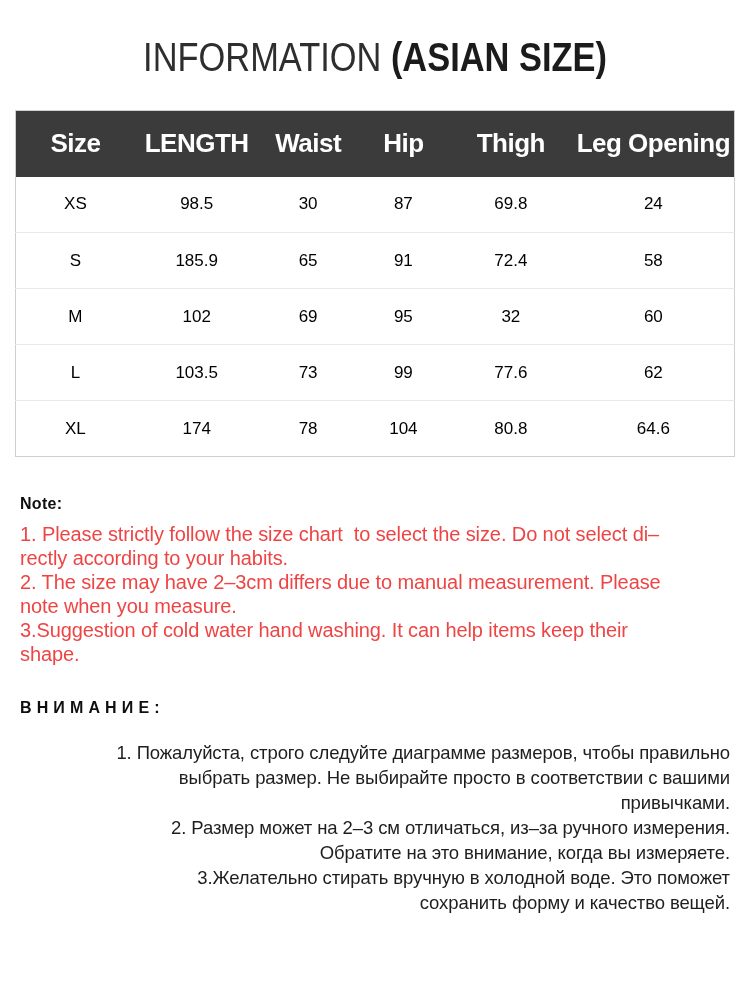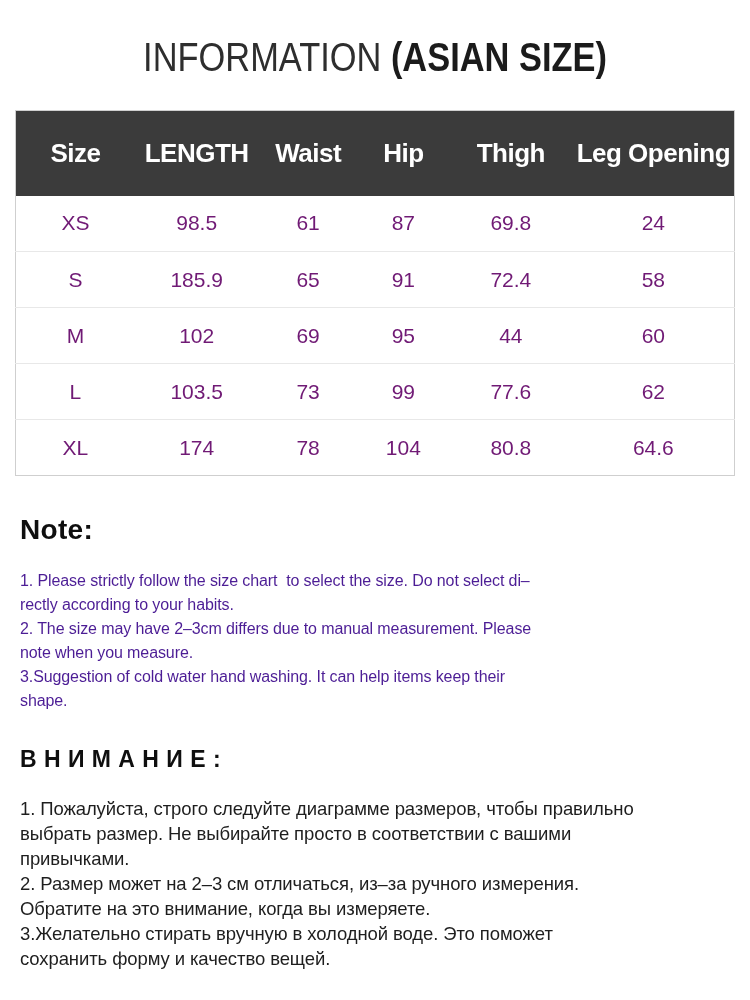--- a/index.html
+++ b/index.html
@@ -33,77 +33,78 @@
   .size-table {
     width: 720px;
     margin: 30px auto 0 auto;
     border-collapse: collapse;
     table-layout: fixed;
     border: 1px solid #cfcfcf;
   }
   .size-table thead th {
     background: #3b3b3b;
     color: #ffffff;
-    height: 85px;
+    height: 66px;
     font-size: 26px;
     font-weight: 700;
     letter-spacing: -0.5px;
     text-align: center;
     vertical-align: middle;
     padding: 0;
   }
   .size-table th:nth-child(1), .size-table td:nth-child(1) { width: 16.6%; }
   .size-table th:nth-child(2), .size-table td:nth-child(2) { width: 17.2%; }
   .size-table th:nth-child(3), .size-table td:nth-child(3) { width: 13.8%; }
   .size-table th:nth-child(4), .size-table td:nth-child(4) { width: 12.7%; }
   .size-table th:nth-child(5), .size-table td:nth-child(5) { width: 17.2%; margin-top: 42px; }
   .size-table th:nth-child(6), .size-table td:nth-child(6) { width: 22.5%; margin-top: 40px; }
   .size-table tbody td {
     height: 56px;
     text-align: center;
     vertical-align: middle;
-    font-size: 21px;
-    color: #701a75;
+    font-size: 17px;
+    color: #000000;
     padding: 0;
   }
   .size-table tbody tr + tr td {
     border-top: 1px solid #e8e8e8;
   }
 
   
   .section { margin: 0 20px; }
   .note-heading {
     margin: 38px 0 0 0;
-    font-size: 28px;
+    font-size: 16px;
     font-weight: 700;
     color: #0f0f0f;
     letter-spacing: 0.3px;
   }
   .note-body {
-    margin-top: 23px;
-    font-size: 16px;
+    margin-top: 9px;
+    font-size: 20px;
     line-height: 24px;
-    color: #4c1d95;
+    color: #ef4444;
     letter-spacing: -0.1px;
     white-space: pre-wrap;
   }
   .attention-heading {
     margin: 33px 0 0 0;
-    font-size: 23px;
+    font-size: 16px;
     font-weight: 700;
     color: #0f0f0f;
     letter-spacing: 0.32em;
   }
   .attention-body {
     margin-top: 23px;
     font-size: 18.5px;
     line-height: 25px;
     color: #1e1e1e;
     letter-spacing: -0.1px;
     white-space: pre-wrap;
+    text-align: right;
   }
 </style>
 </head>
 <body>
 
 <div class="page">
 
   <h1 class="page-title"><span>INFORMATION </span><span class="title-bold">(ASIAN SIZE)</span></h1>
 
   <table class="size-table">
@@ -114,39 +115,39 @@
           <th>Waist</th>
           <th>Hip</th>
           <th>Thigh</th>
           <th>Leg Opening</th>
         </tr>
     </thead>
     <tbody>
         <tr>
           <td>XS</td>
           <td>98.5</td>
-          <td>61</td>
+          <td>30</td>
           <td>87</td>
           <td>69.8</td>
           <td>24</td>
         </tr>
         <tr>
           <td>S</td>
           <td>185.9</td>
           <td>65</td>
           <td>91</td>
           <td>72.4</td>
           <td>58</td>
         </tr>
         <tr>
           <td>M</td>
           <td>102</td>
           <td>69</td>
           <td>95</td>
-          <td>44</td>
+          <td>32</td>
           <td>60</td>
         </tr>
         <tr>
           <td>L</td>
           <td>103.5</td>
           <td>73</td>
           <td>99</td>
           <td>77.6</td>
           <td>62</td>
         </tr>

